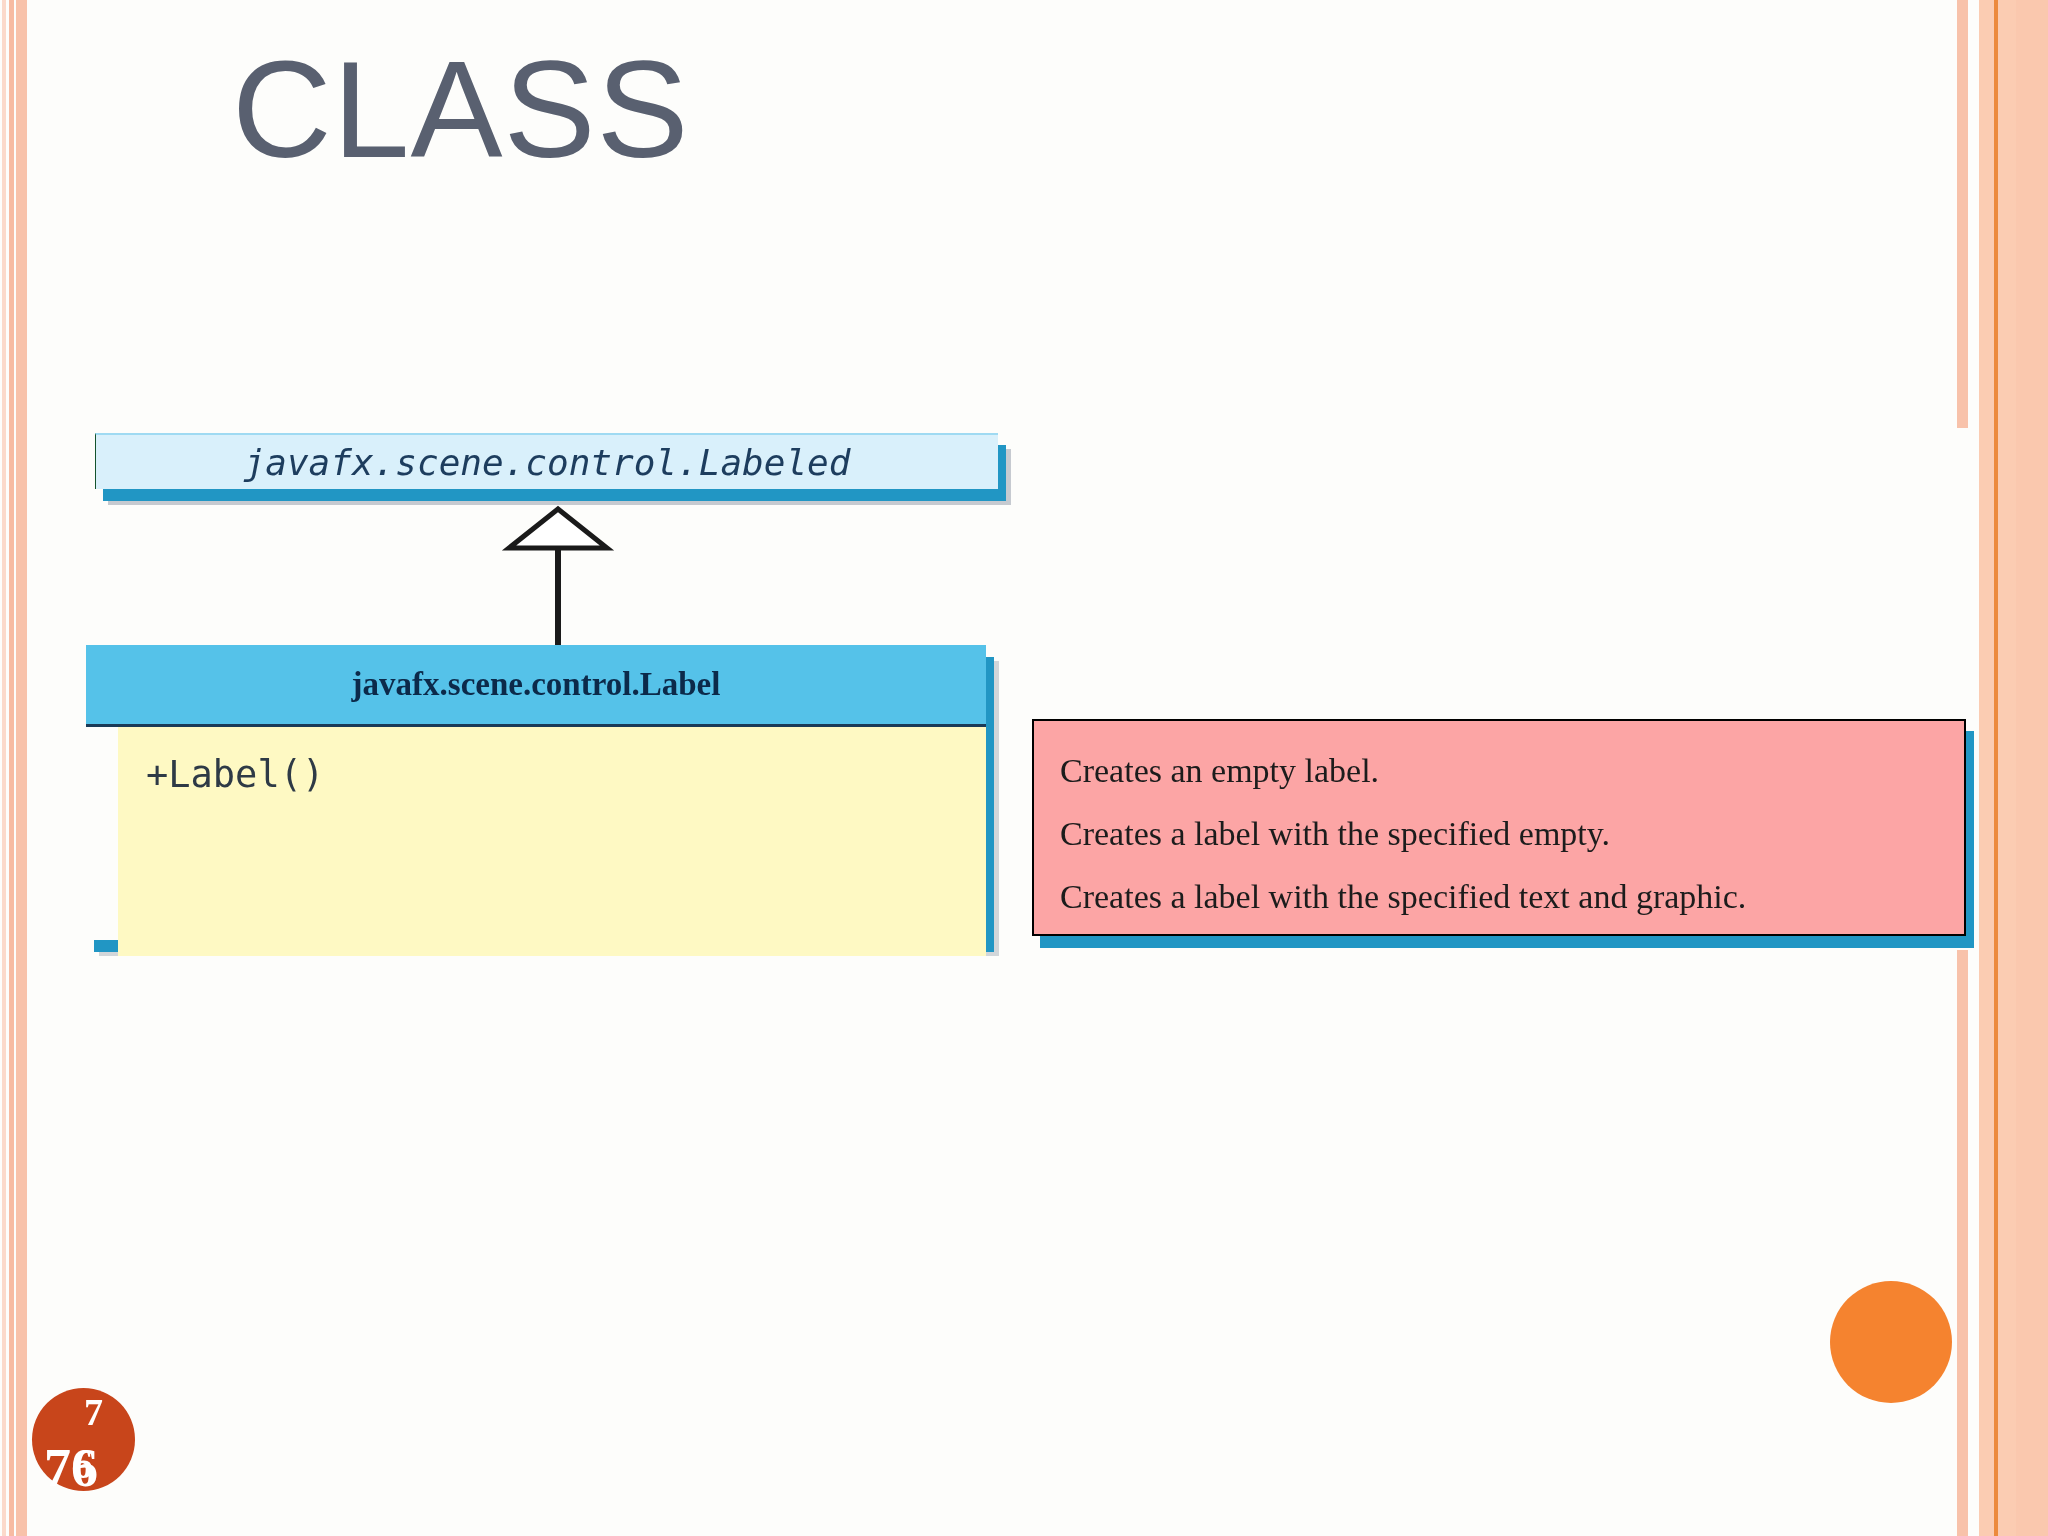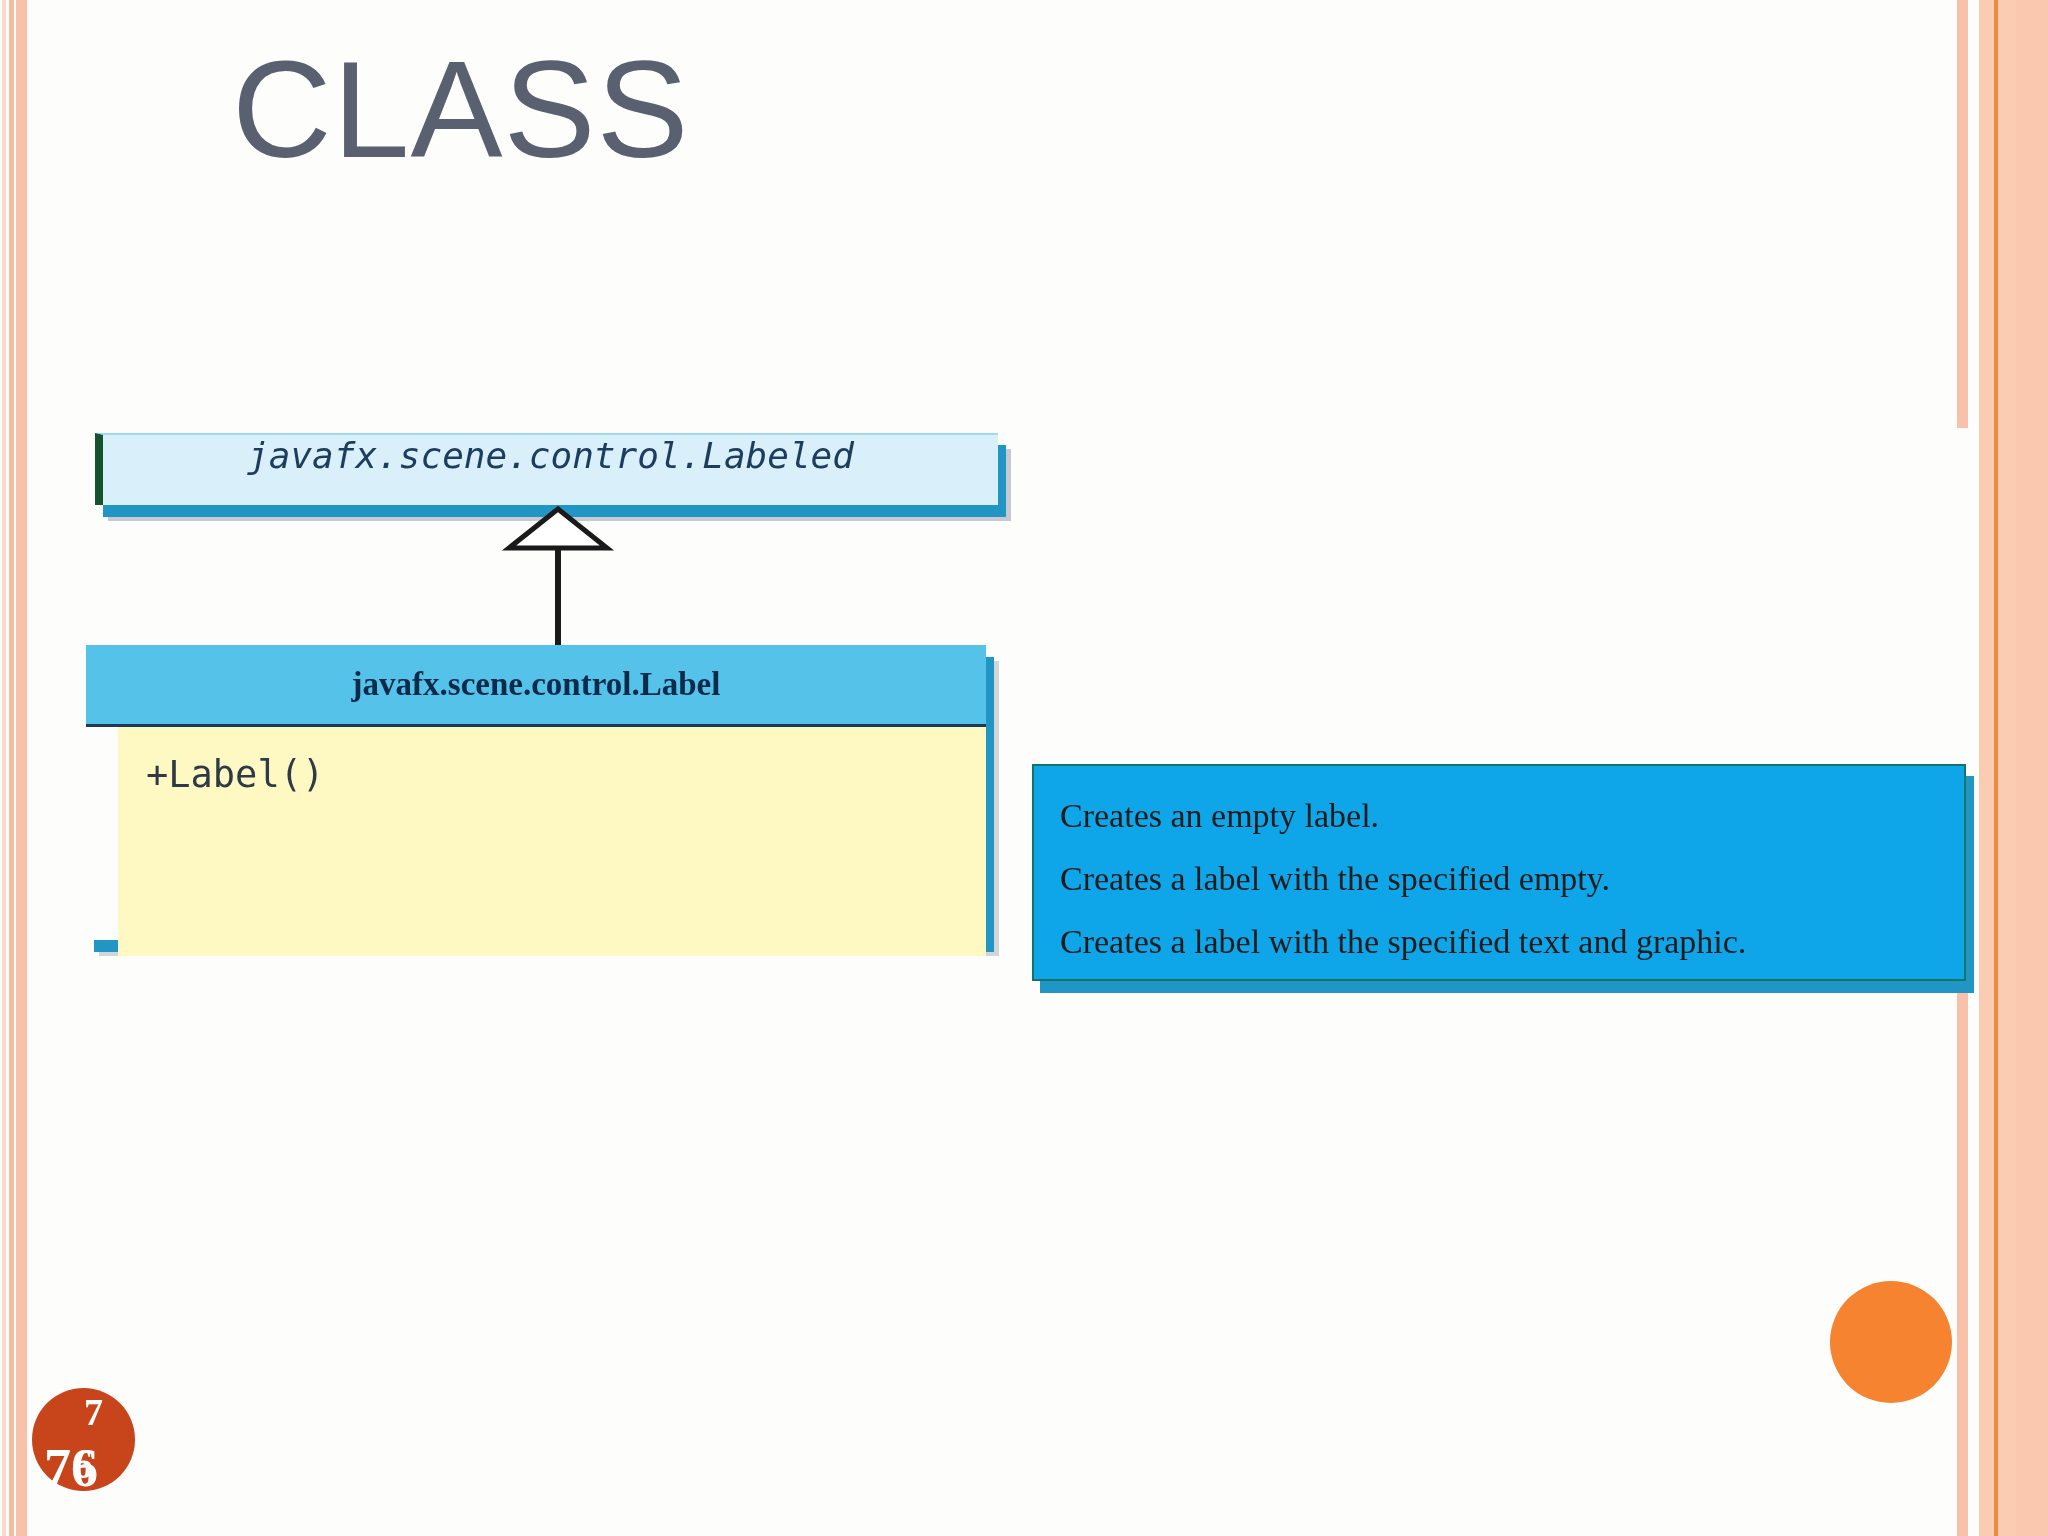--- a/index.html
+++ b/index.html
@@ -25,24 +25,24 @@
   .rline{left:1994px;width:4px;background:#ec8a3d;}
 
   .title{
     position:absolute;left:232px;top:40px;
     font-size:138px;line-height:1;color:#596070;
     letter-spacing:1px;font-weight:400;
   }
 
   
   .parent-box{
-    position:absolute;left:95px;top:433px;width:903px;height:72px;
-    background:#d9f0fb;border-top:2px solid #9fdaf2;border-left:8px solid #14532d;
+    position:absolute;left:95px;top:433px;width:903px;height:56px;
+    background:#d9f0fb;border-top:2px solid #9fdaf2;border-left:1px solid #14532d;
     box-shadow:8px 12px 0 #2196c4,13px 16px 0 rgba(130,140,155,0.45);
-    display:flex;align-items:flex-start;justify-content:center;box-sizing:border-box;
+    display:flex;align-items:center;justify-content:center;box-sizing:border-box;
   }
   .parent-box .cls{
     font-family:"DejaVu Sans Mono",monospace;font-style:italic;
     font-size:36px;color:#1d3d5e;
   }
 
   .arrow-svg{position:absolute;left:500px;top:504px;}
 
   
   .child-box{
@@ -62,22 +62,22 @@
     height:213px;background:#fef9c3;
     padding:16px 0 0 28px;box-sizing:content-box;margin-left:32px;
   }
   .method{
     font-family:"DejaVu Sans Mono",monospace;
     font-size:37px;line-height:64px;color:#2e3a46;white-space:pre;
   }
 
   
   .desc-box{
-    position:absolute;left:1032px;top:764px;width:934px;height:217px;
-    background:#0ea5e9;border:2px solid #0f766e;
+    position:absolute;left:1032px;top:719px;width:934px;height:217px;
+    background:#fca5a5;border:2px solid #000000;
     box-shadow:8px 12px 0 #2196c4;
     box-sizing:border-box;
     padding:18px 0 0 26px;
   }
   .desc-line{
     font-family:"Liberation Serif",serif;
     font-size:34px;line-height:63px;color:#1c1c1c;white-space:pre;
   }
 
   

